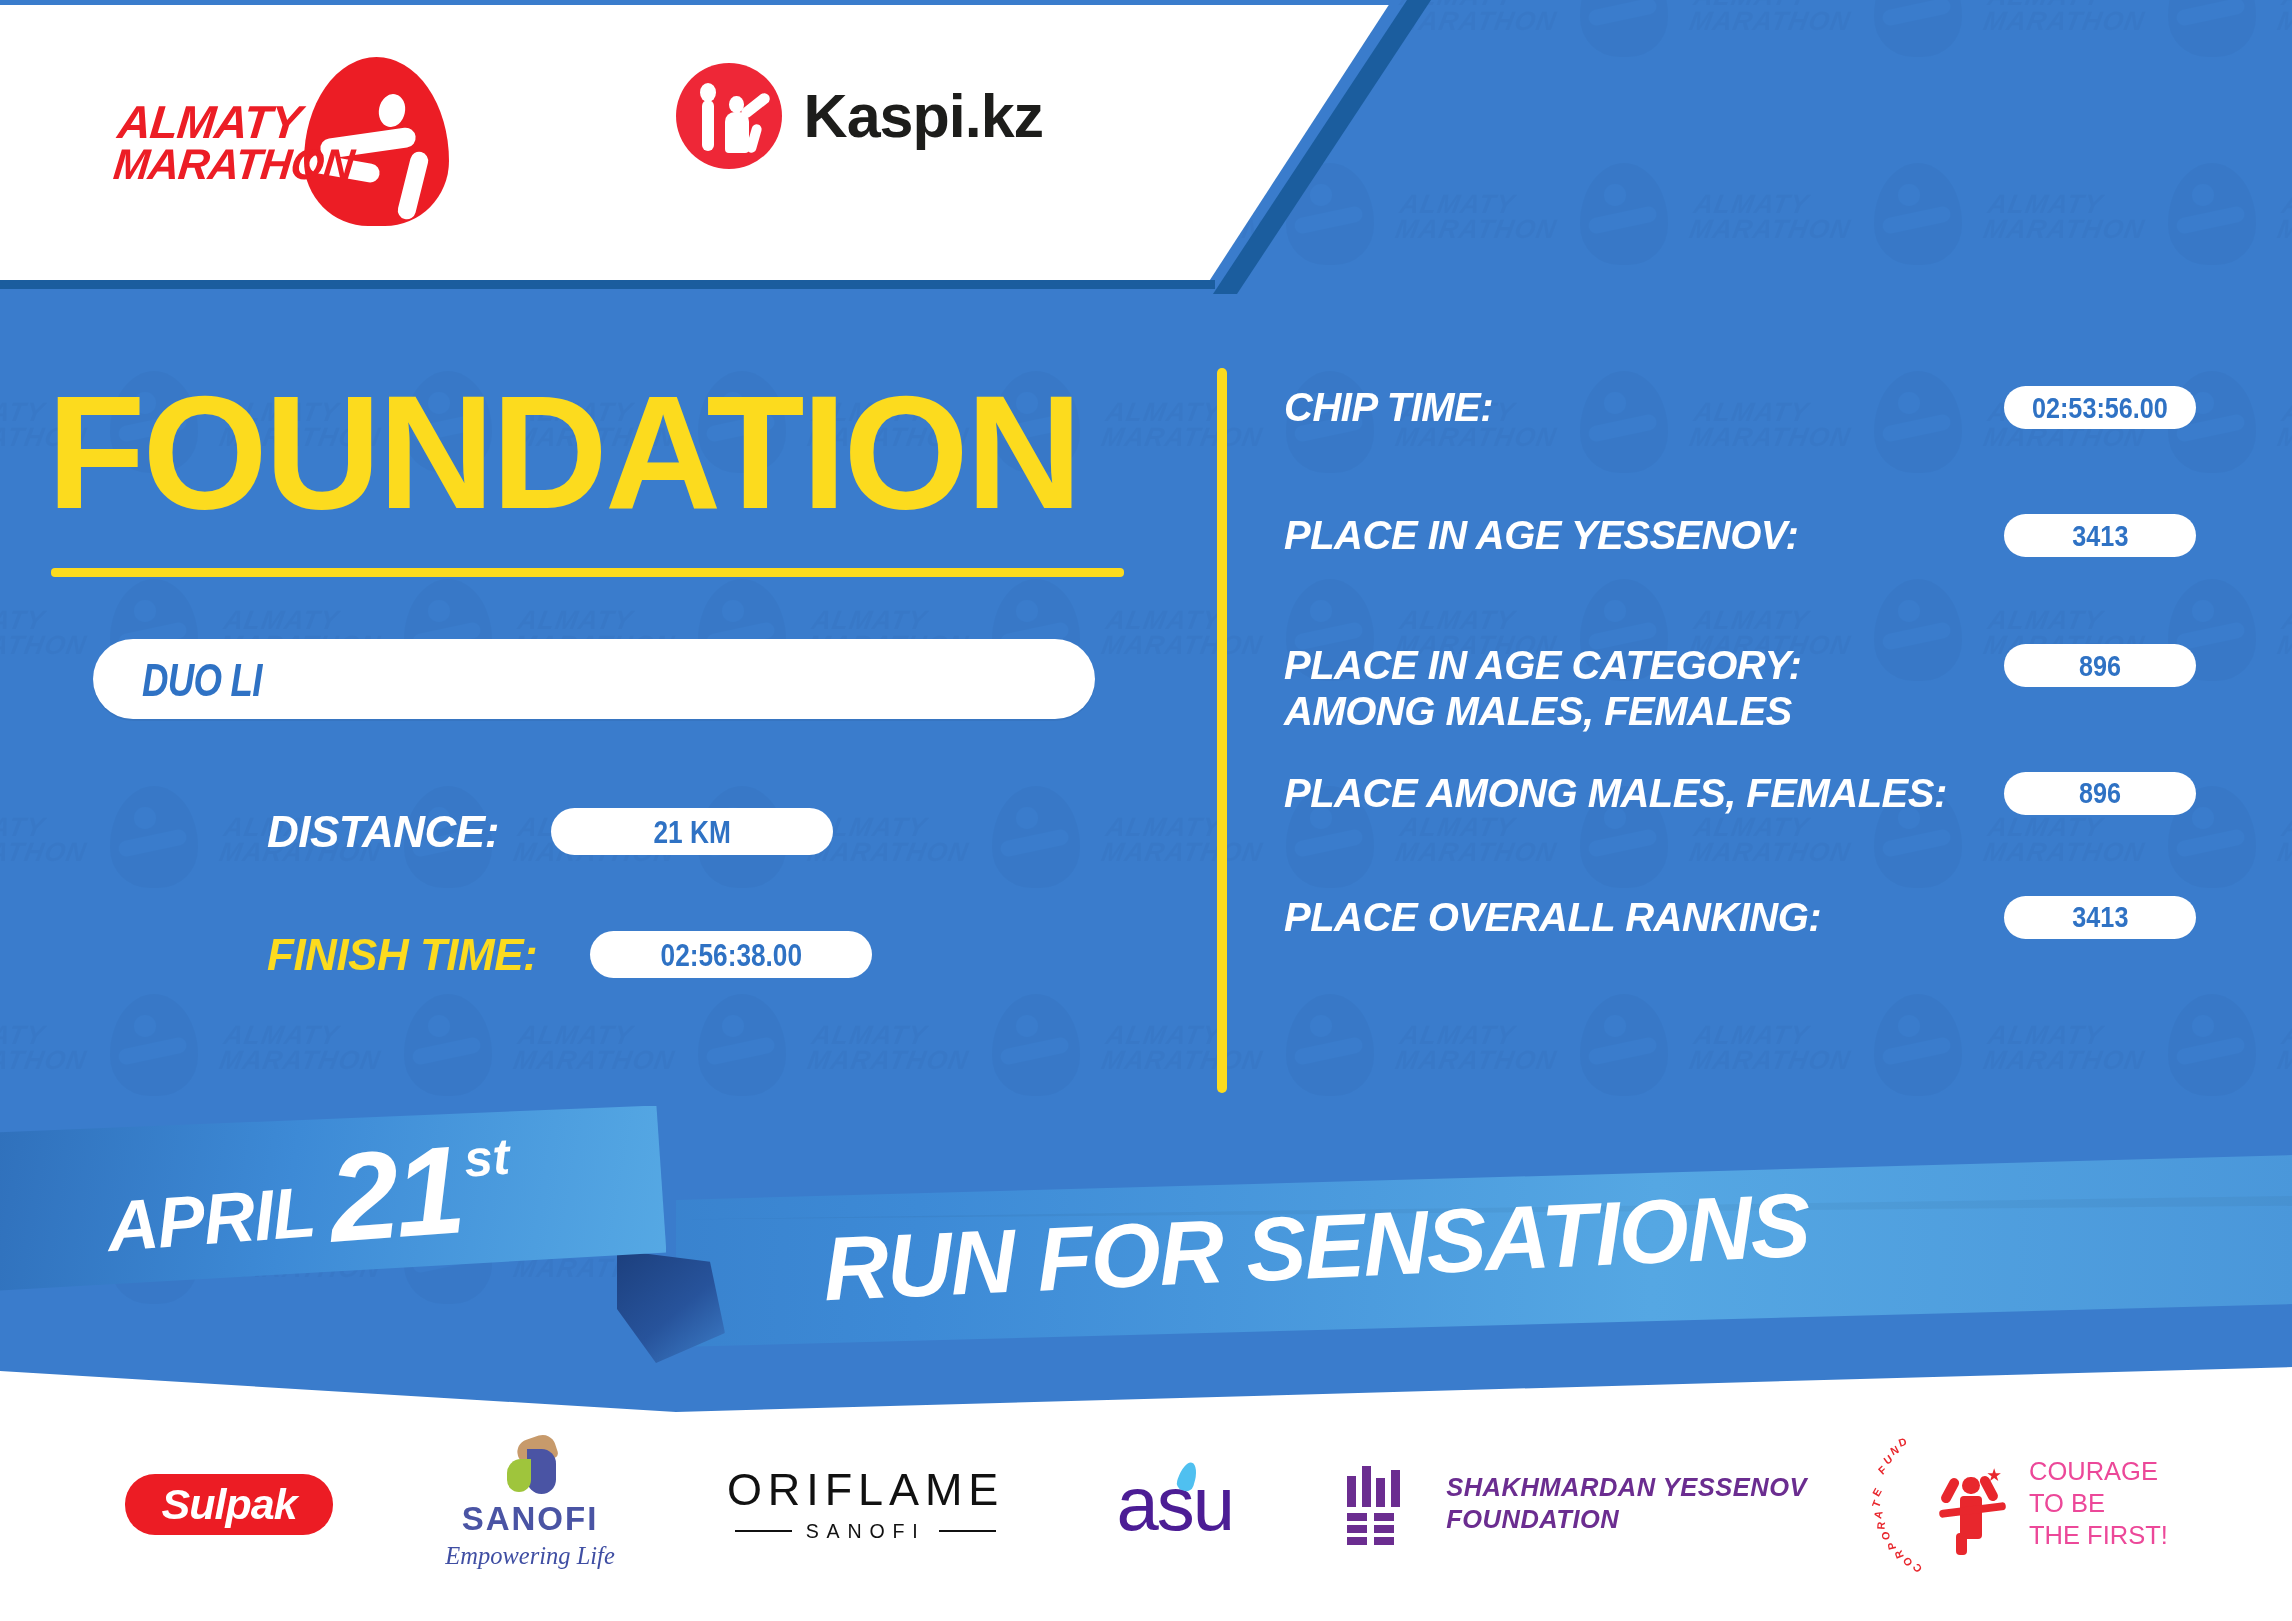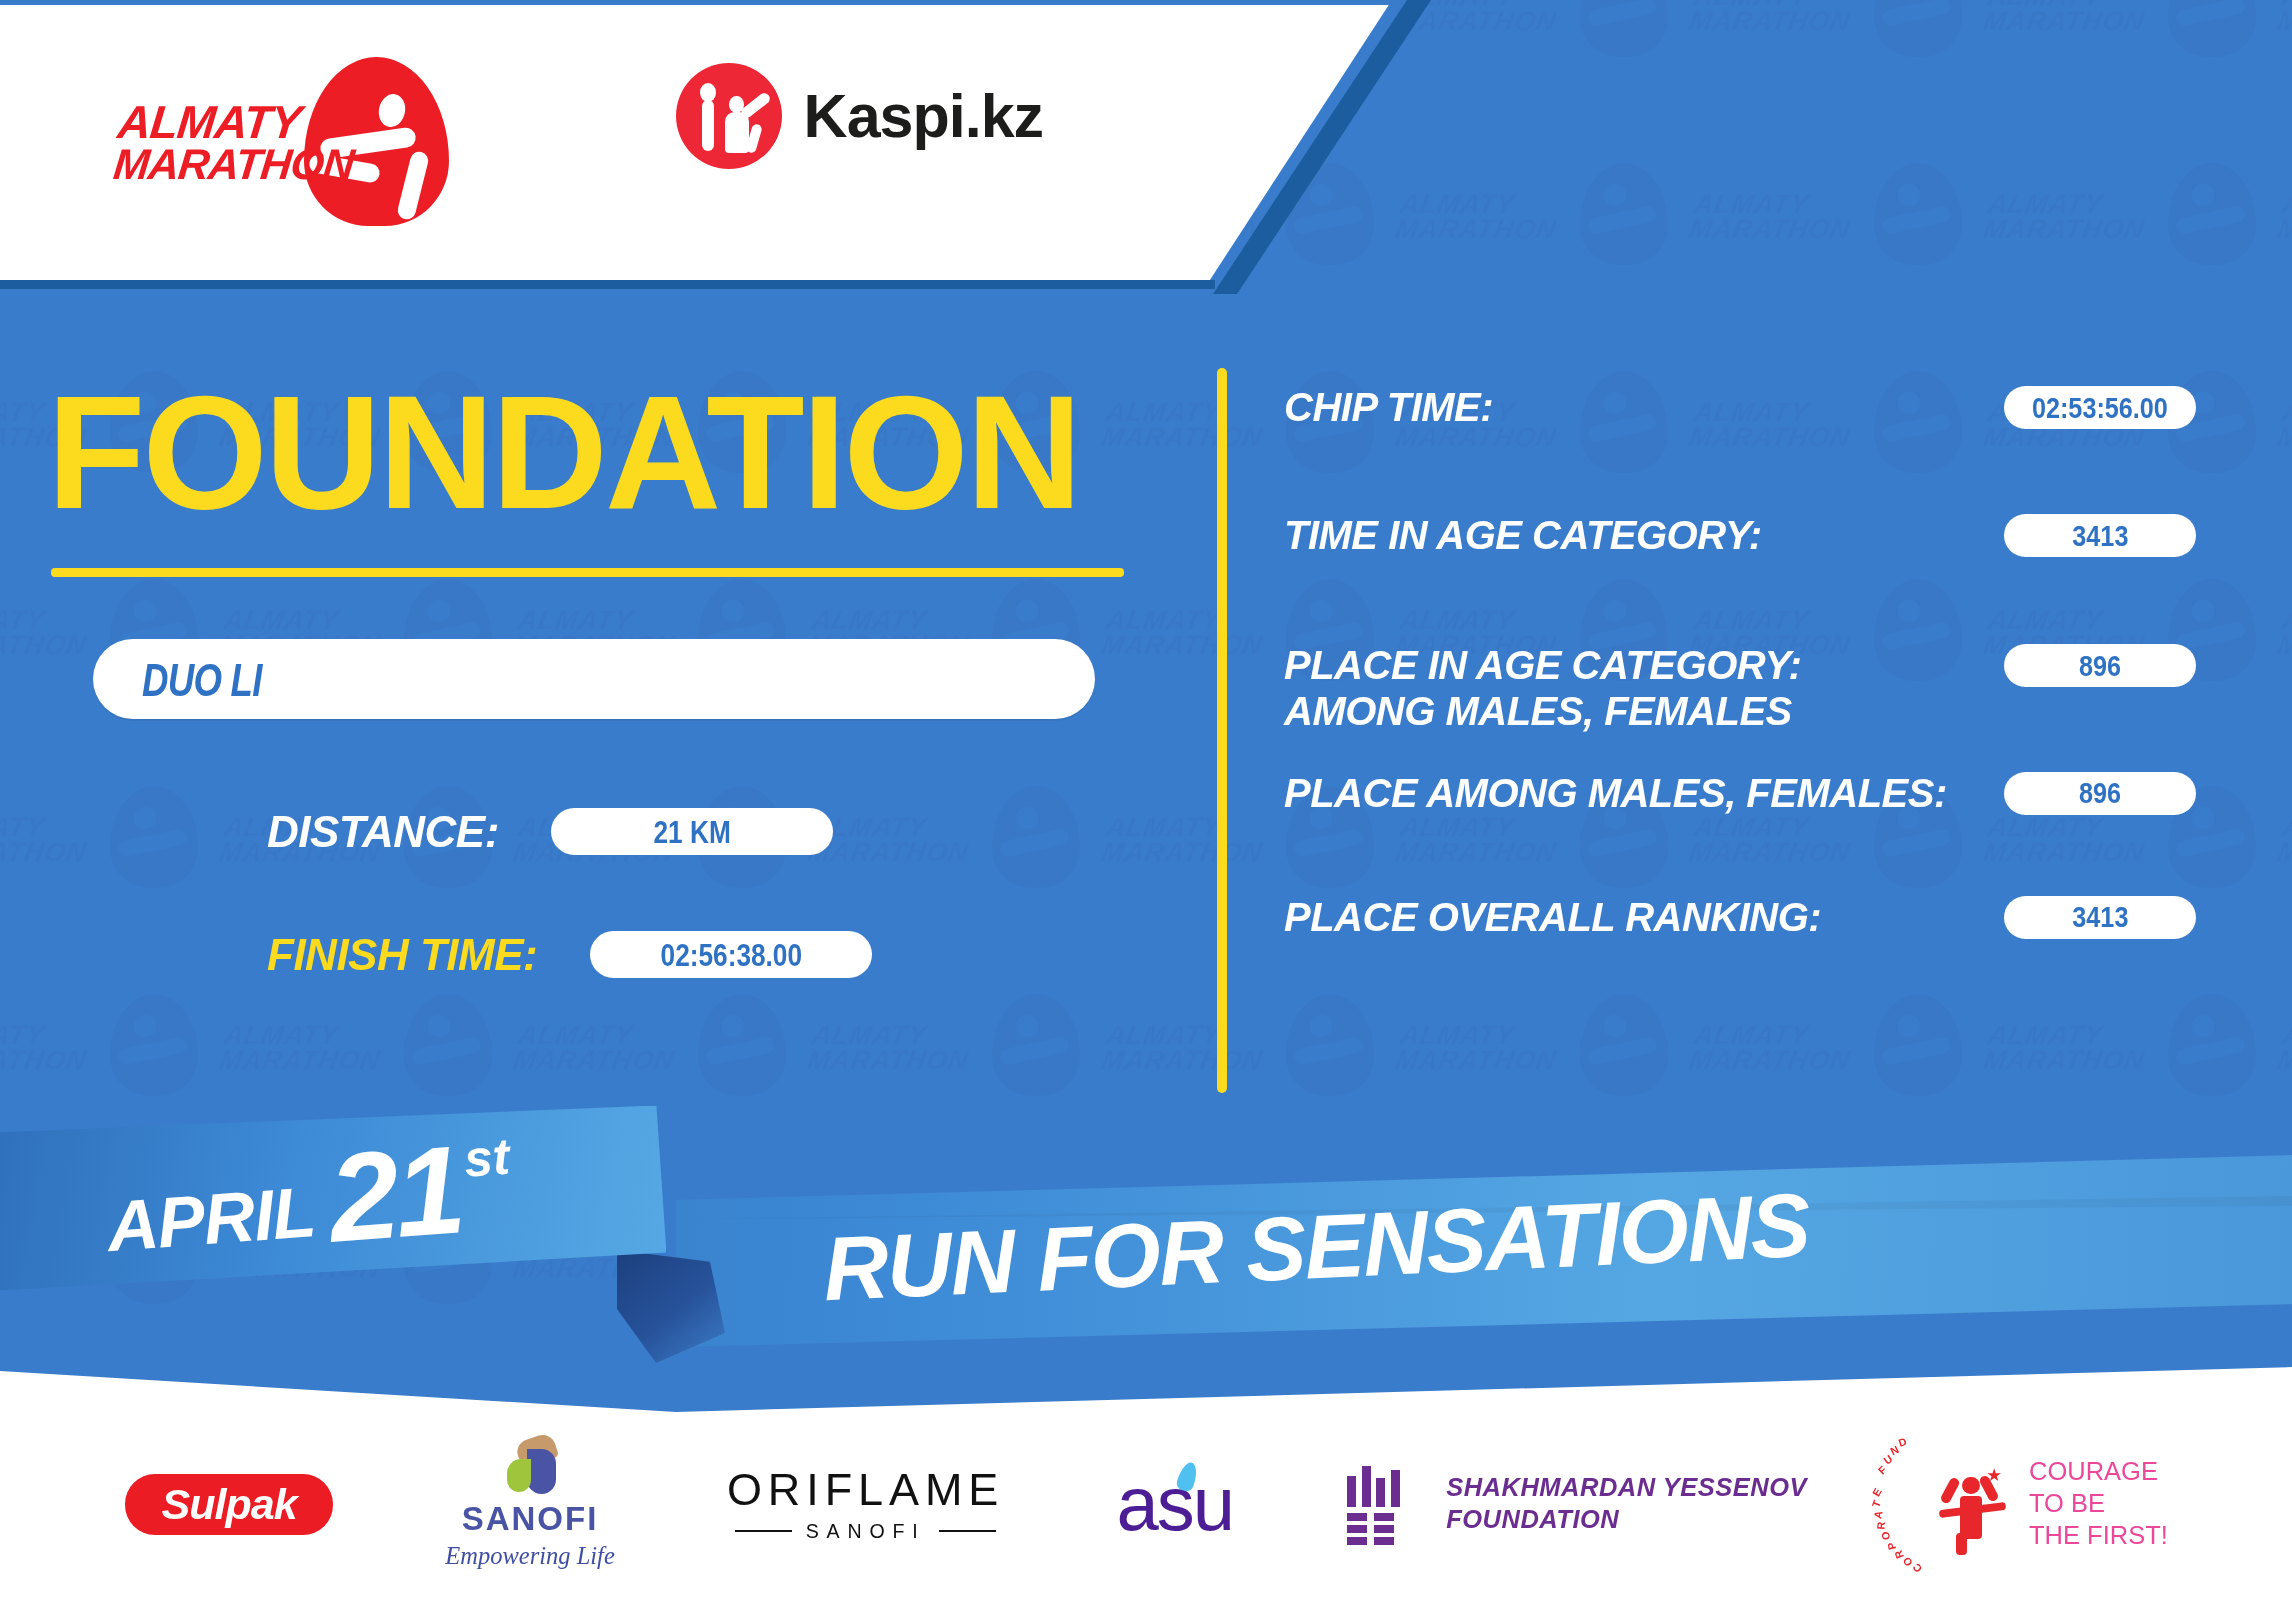--- a/index.html
+++ b/index.html
@@ -850,21 +850,21 @@
   <div class="v-divider"></div>
 
   <div class="right-col">
     <div class="stat s1">
       <div class="stat-label">CHIP TIME:</div>
       <div class="stat-pill">
         <span class="stat-val">02:53:56.00</span>
       </div>
     </div>
     <div class="stat s2">
-      <div class="stat-label">TIME IN AGE CATEGORY:</div>
+      <div class="stat-label">PLACE IN AGE YESSENOV:</div>
       <div class="stat-pill">
         <span class="stat-val">3413</span>
       </div>
     </div>
     <div class="stat s3">
       <div class="stat-label">PLACE IN AGE CATEGORY: AMONG MALES, FEMALES</div>
       <div class="stat-pill">
         <span class="stat-val">896</span>
       </div>
     </div>

